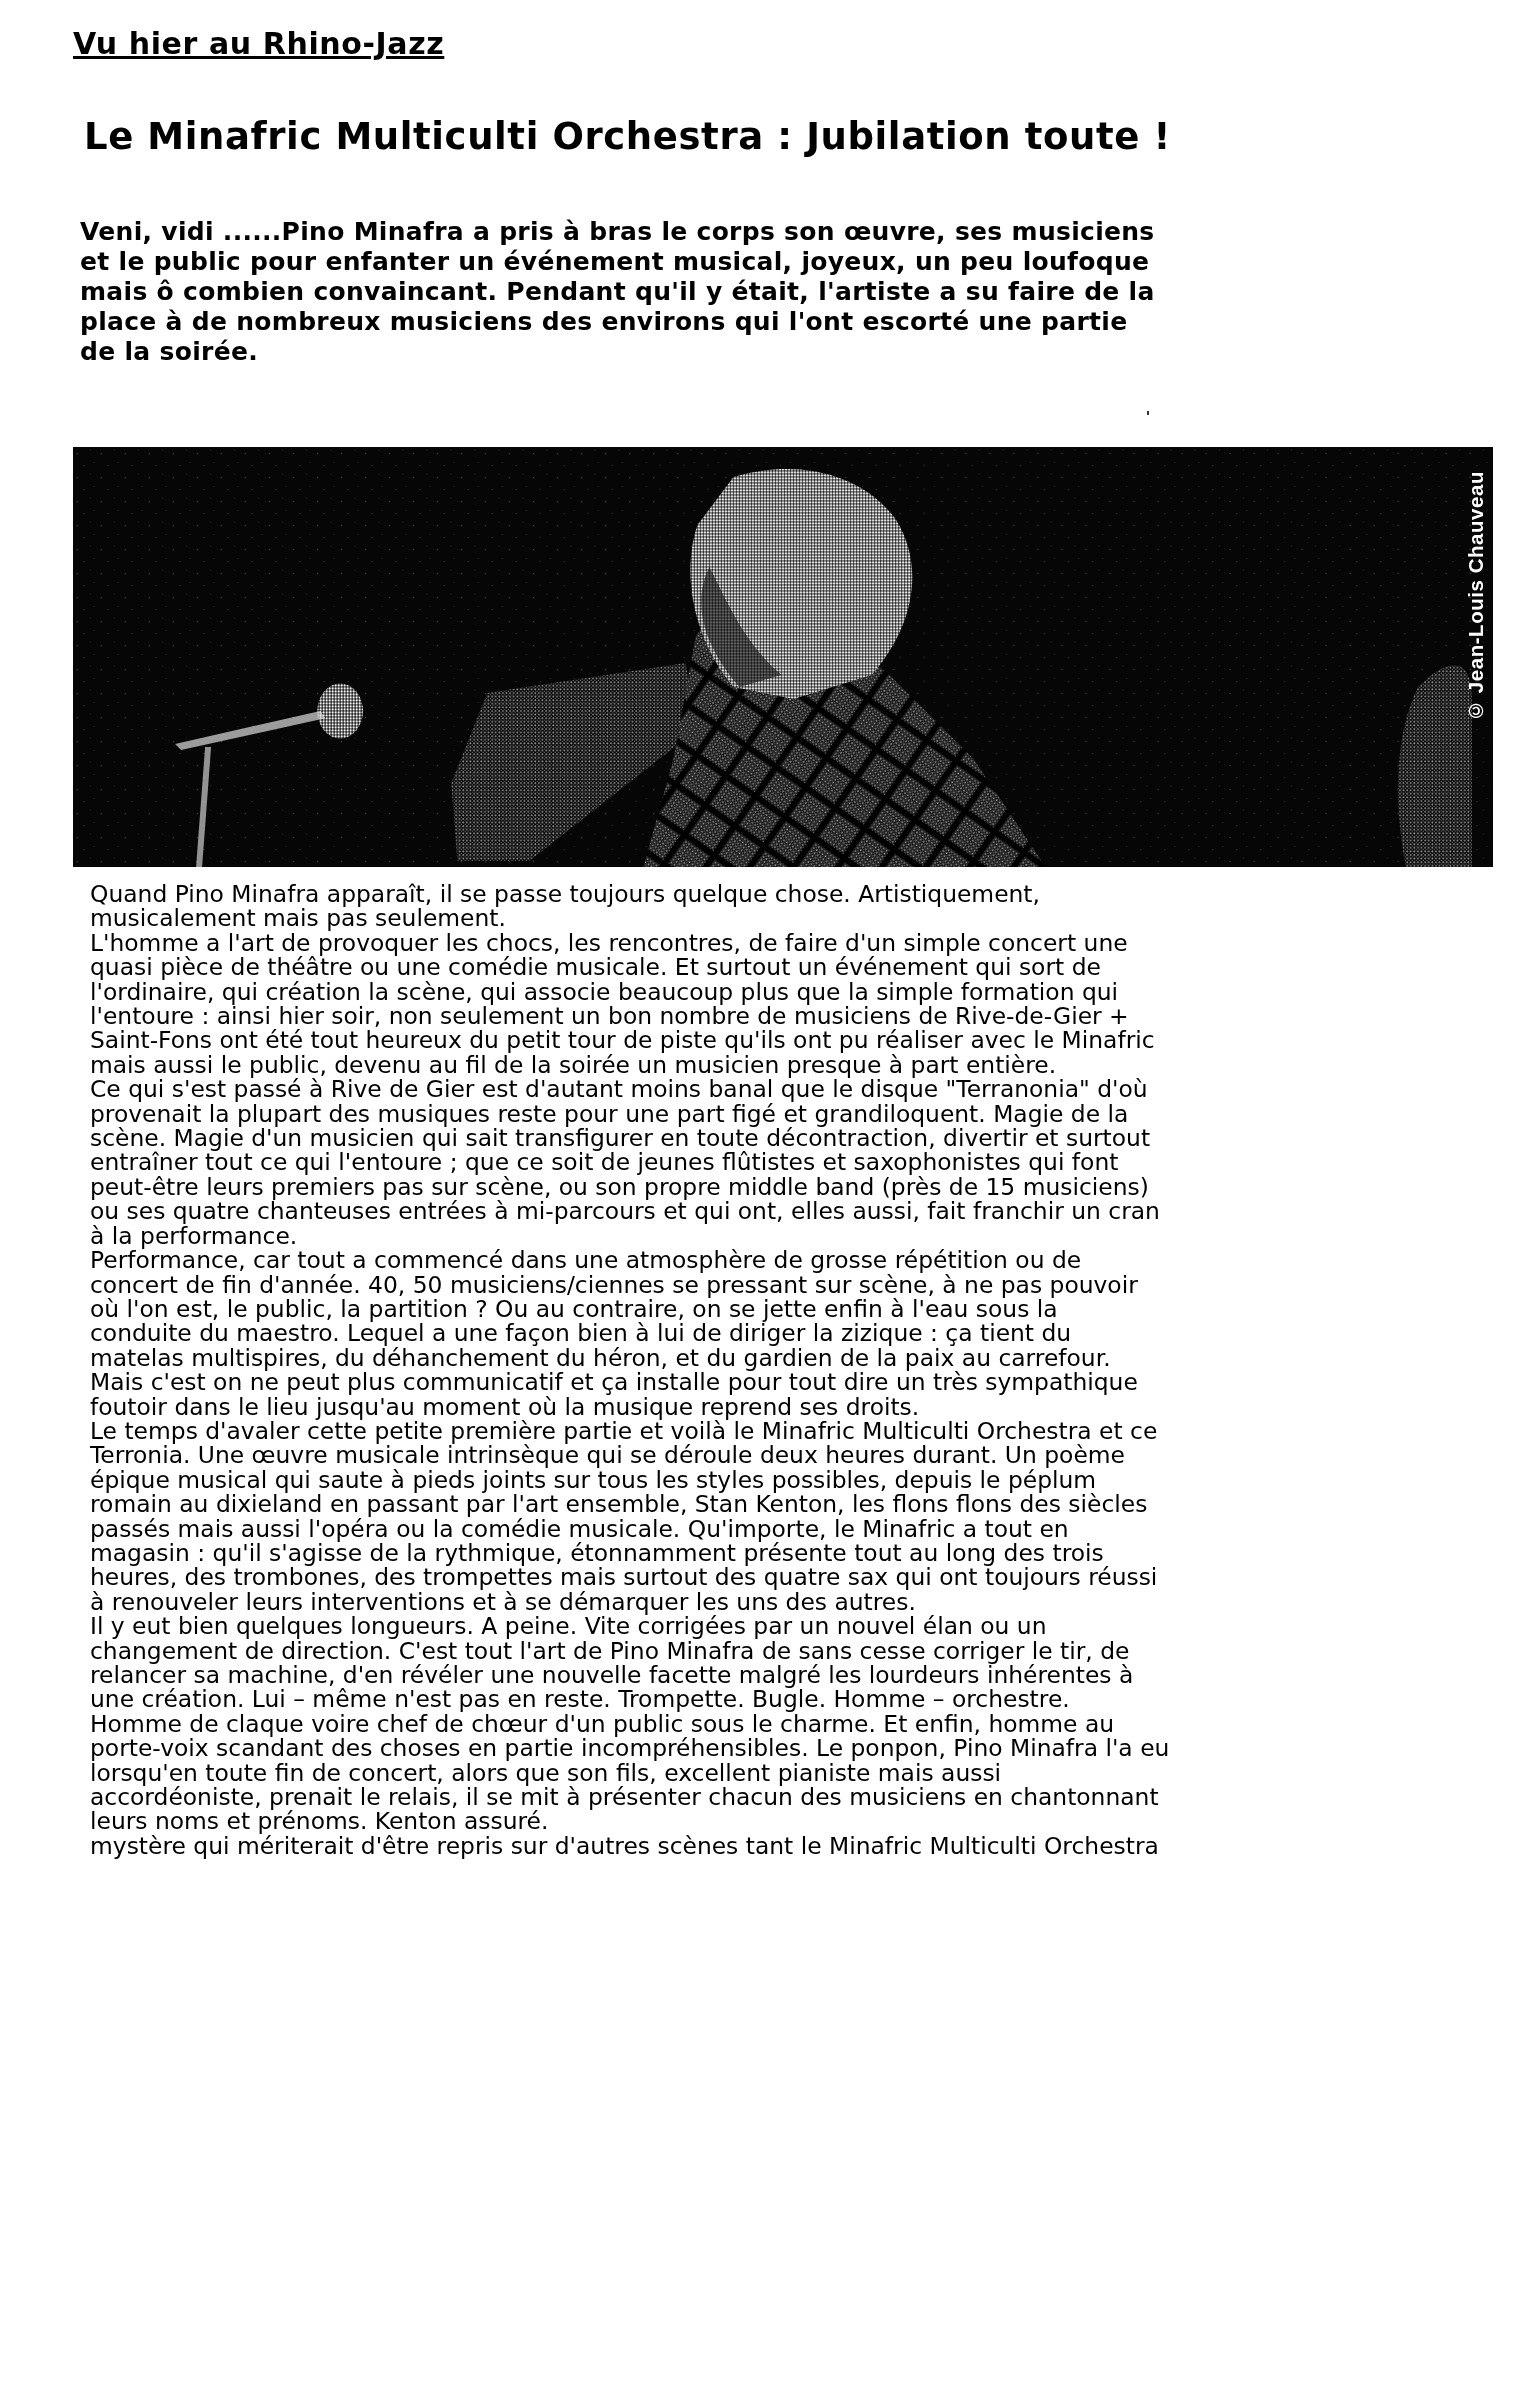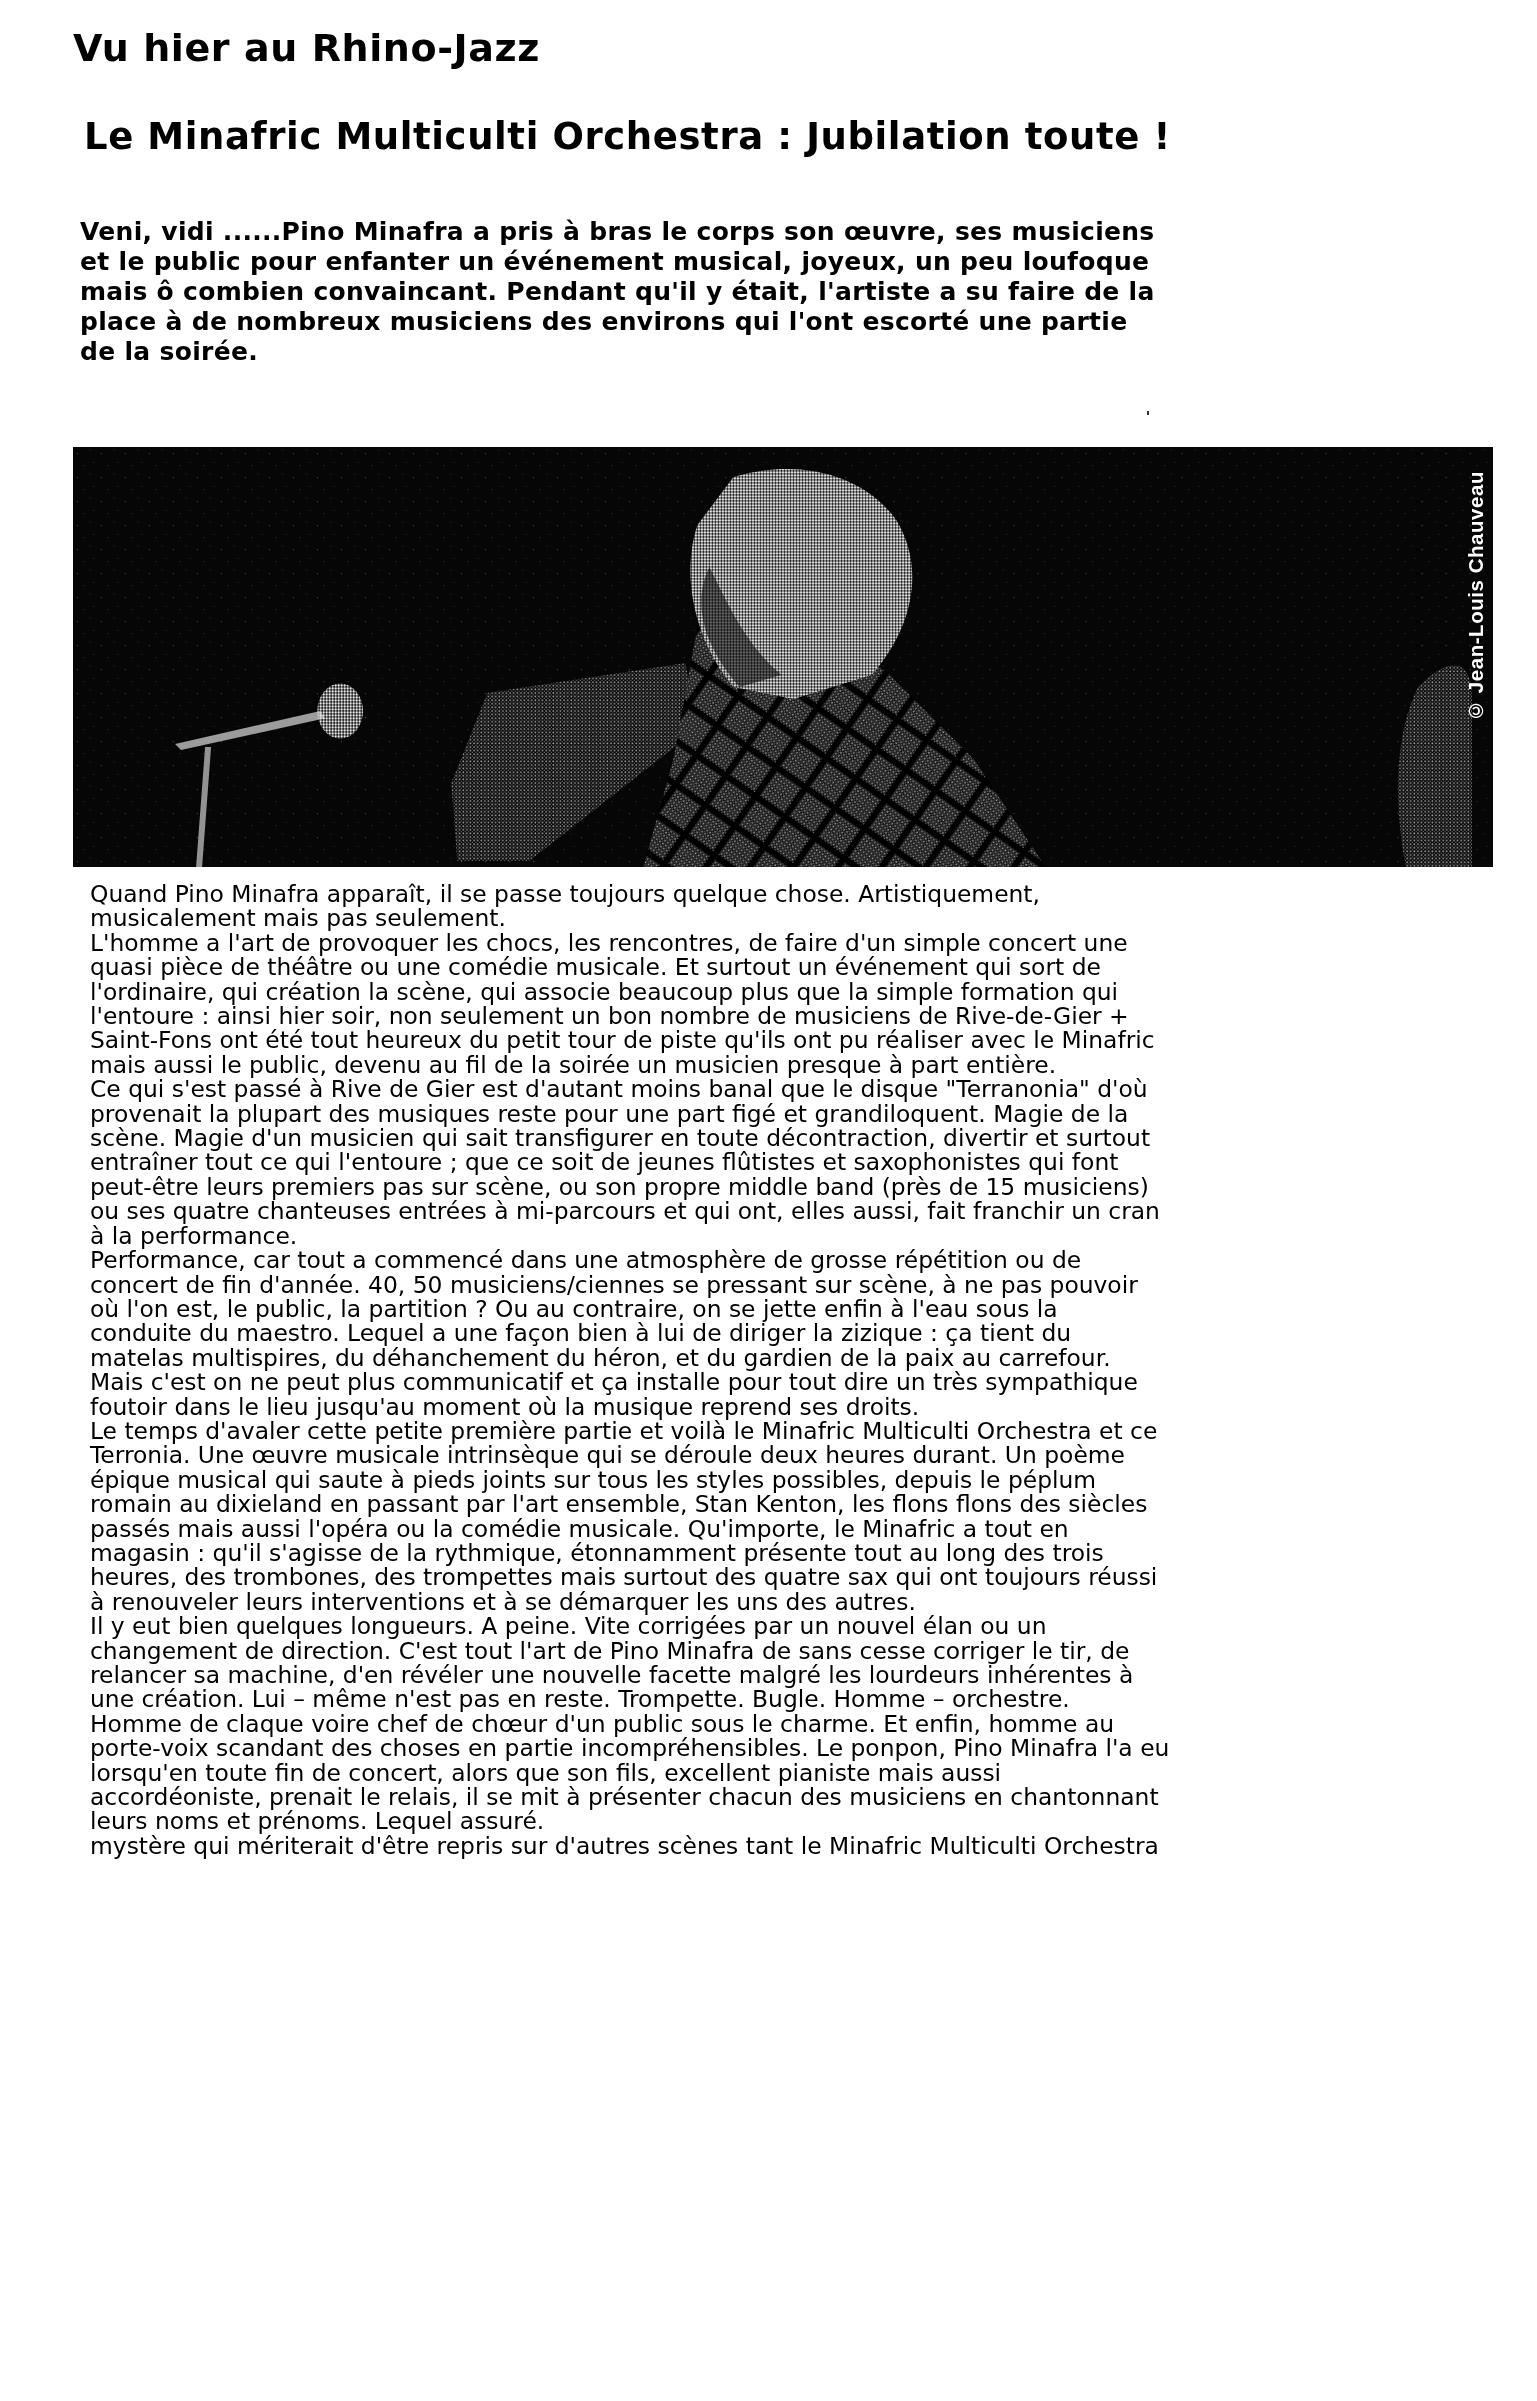--- a/index.html
+++ b/index.html
@@ -12,24 +12,25 @@
     height: 2401px;
     position: relative;
     overflow: hidden;
     color: #000000;
     font-family: "DejaVu Sans", sans-serif;
   }
   .kicker {
     position: absolute;
     left: 73px;
     top: 26.4px;
-    font-size: 38px;
+    font-size: 30px;
     font-weight: bold;
     letter-spacing: 0.6px;
     margin: 0;
+    text-decoration: underline;
   }
   .headline {
     position: absolute;
     left: 84px;
     top: 115px;
     font-size: 37px;
     font-weight: bold;
     letter-spacing: 0.6px;
     margin: 0;
   }
@@ -178,16 +179,16 @@
   <span class="line">heures, des trombones, des trompettes mais surtout des quatre sax qui ont toujours réussi</span>
   <span class="line">à renouveler leurs interventions et à se démarquer les uns des autres.</span>
   <span class="line">Il y eut bien quelques longueurs. A peine. Vite corrigées par un nouvel élan ou un</span>
   <span class="line">changement de direction. C'est tout l'art de Pino Minafra de sans cesse corriger le tir, de</span>
   <span class="line">relancer sa machine, d'en révéler une nouvelle facette malgré les lourdeurs inhérentes à</span>
   <span class="line">une création. Lui – même n'est pas en reste. Trompette. Bugle. Homme – orchestre.</span>
   <span class="line">Homme de claque voire chef de chœur d'un public sous le charme. Et enfin, homme au</span>
   <span class="line">porte-voix scandant des choses en partie incompréhensibles. Le ponpon, Pino Minafra l'a eu</span>
   <span class="line">lorsqu'en toute fin de concert, alors que son fils, excellent pianiste mais aussi</span>
   <span class="line">accordéoniste, prenait le relais, il se mit à présenter chacun des musiciens en chantonnant</span>
-  <span class="line">leurs noms et prénoms. Lequel assuré.</span>
+  <span class="line">leurs noms et prénoms. Kenton assuré.</span>
   <span class="line">mystère qui mériterait d'être repris sur d'autres scènes tant le Minafric Multiculti Orchestra</span>
 </div>
 
 
 </body></html>

